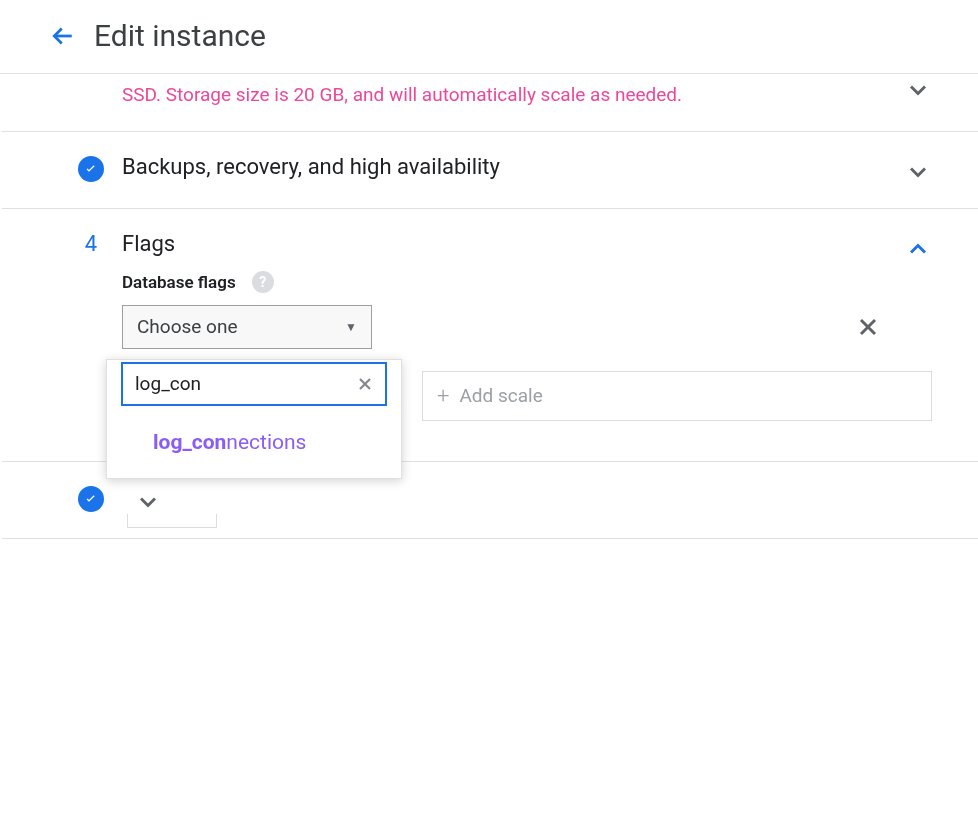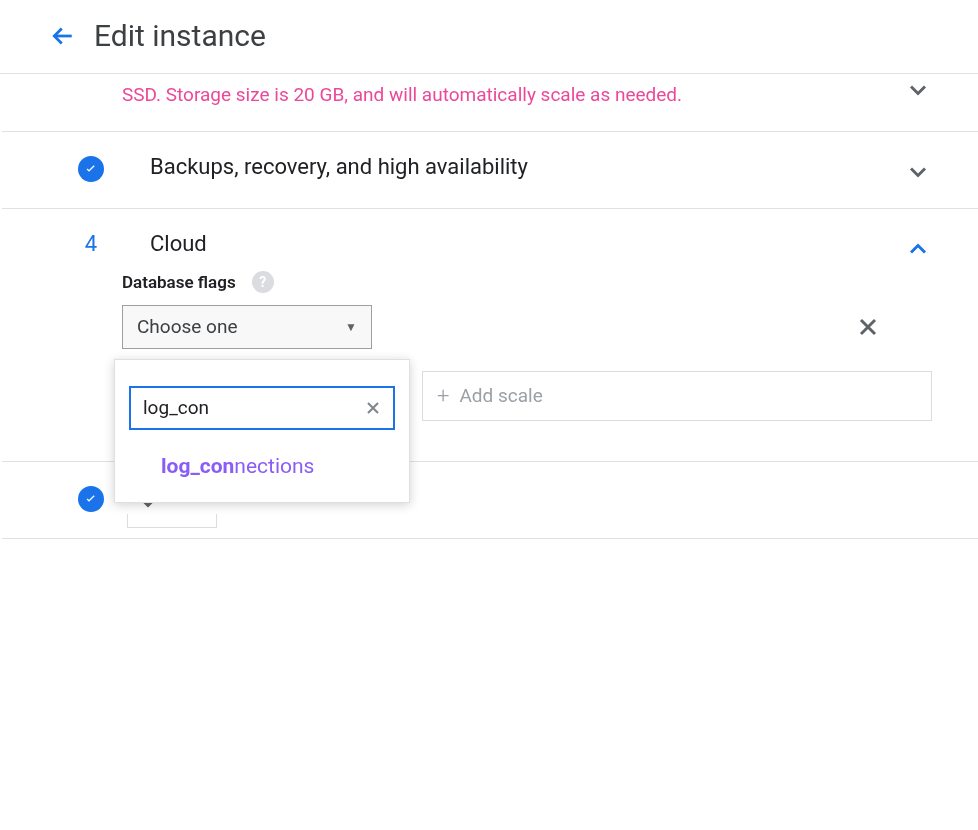--- a/index.html
+++ b/index.html
@@ -63,21 +63,20 @@
       font-weight: 400;
       width: 26px;
       text-align: center;
       margin-right: 18px;
       margin-top: 0px;
       flex-shrink: 0;
     }
     .section-body {
       flex: 1;
       min-width: 0;
-      margin-left: 28px;
     }
     .section-title {
       font-size: 22px;
       font-weight: 400;
       color: #202124;
       margin-bottom: 4px;
     }
     .section-desc {
       font-size: 19px;
       color: #ec4899;
@@ -172,28 +171,28 @@
       color: #9aa0a6;
       font-size: 19px;
       gap: 10px;
       cursor: pointer;
       margin-left: 300px;
     }
     .add-item-box .plus { font-size: 22px; color: #9aa0a6; font-weight: 300;}
 
     .dropdown-popup {
       position: absolute;
-      left: 112px;
+      left: 104px;
       top: 88px;
       width: 296px;
       background: #fff;
       border: 1px solid #e0e0e0;
       box-shadow: 0 2px 10px rgba(0,0,0,0.18);
       z-index: 10;
-      padding: 26px 0 10px 0;
+      padding: 2px 0 10px 0;
     }
     .search-wrap {
       padding: 0 14px 8px 14px;
       position: relative;
     }
     .search-input {
       width: 100%;
       height: 44px;
       border: 2px solid #1a73e8;
       padding: 0 40px 0 12px;
@@ -274,21 +273,21 @@
             <path d="M6 9l6 6 6-6"></path>
           </svg>
       </span>
     </div>
   </div>
 
   <div class="section" style="position:relative;">
     <div class="section-row" style="padding-bottom:8px;">
       <span class="section-number">4</span>
       <div class="section-body">
-        <div class="section-title">Cloud</div>
+        <div class="section-title">Flags</div>
       </div>
       <span class="chevron expanded">
         <svg viewBox="0 0 24 24" fill="none" stroke="currentColor" stroke-width="2.5">
             <path d="M6 15l6-6 6 6"></path>
           </svg>
       </span>
     </div>
     <div class="flags-content">
       <div class="field-label">
         <span>Database flags</span>

